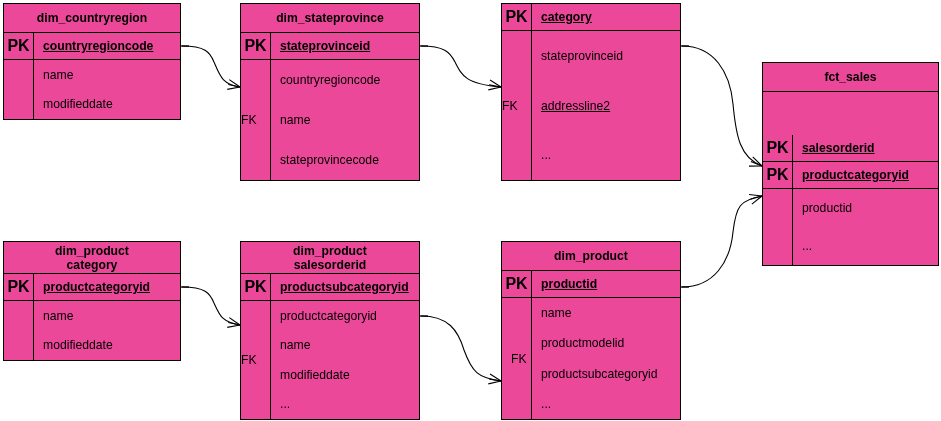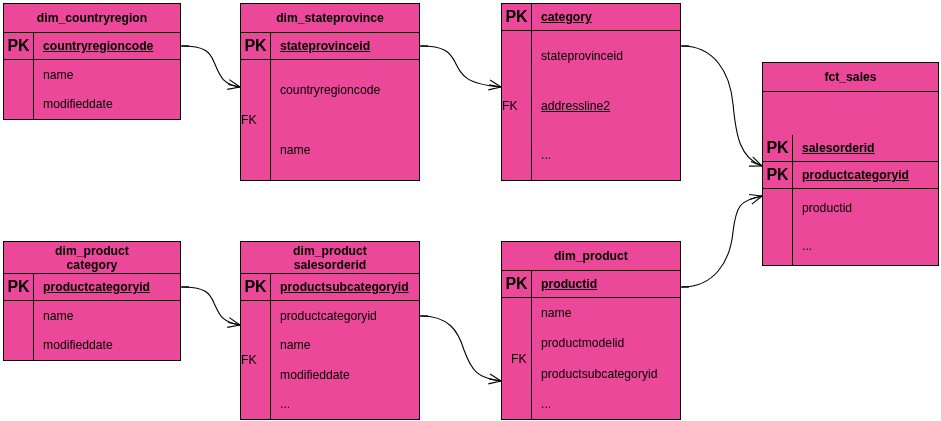--- a/index.html
+++ b/index.html
@@ -223,20 +223,21 @@
         <div class="attr-block">
           <div class="attr-gutter">
             <div class="g-cell fk" style="flex: 1 1 0px;">FK</div>
             <div class="g-cell" style="flex: 1 1 0px;"></div>
             <div class="g-cell" style="flex: 1 1 0px;"></div>
             <div class="g-cell" style="flex: 1 1 0px;"></div>
           </div>
           <div class="attr-list">
             <div class="a-cell" style="flex: 1 1 0px;">countryregioncode</div>
             <div class="a-cell" style="flex: 1 1 0px;">name</div>
+            <div class="a-cell" style="flex: 1 1 0px;">stateprovincecode</div>
           </div>
         </div>
       </div>
     </div>
     <div class="entity" style="left: 501px; top: 3px; width: 180px; height: 178px;">
       <div class="entity-body">
         <div class="attr-row keyrow" style="height: 27px; min-height: 27px;">
           <div class="key-cell pk">PK</div>
           <div class="name-cell pk">category</div>
         </div>

